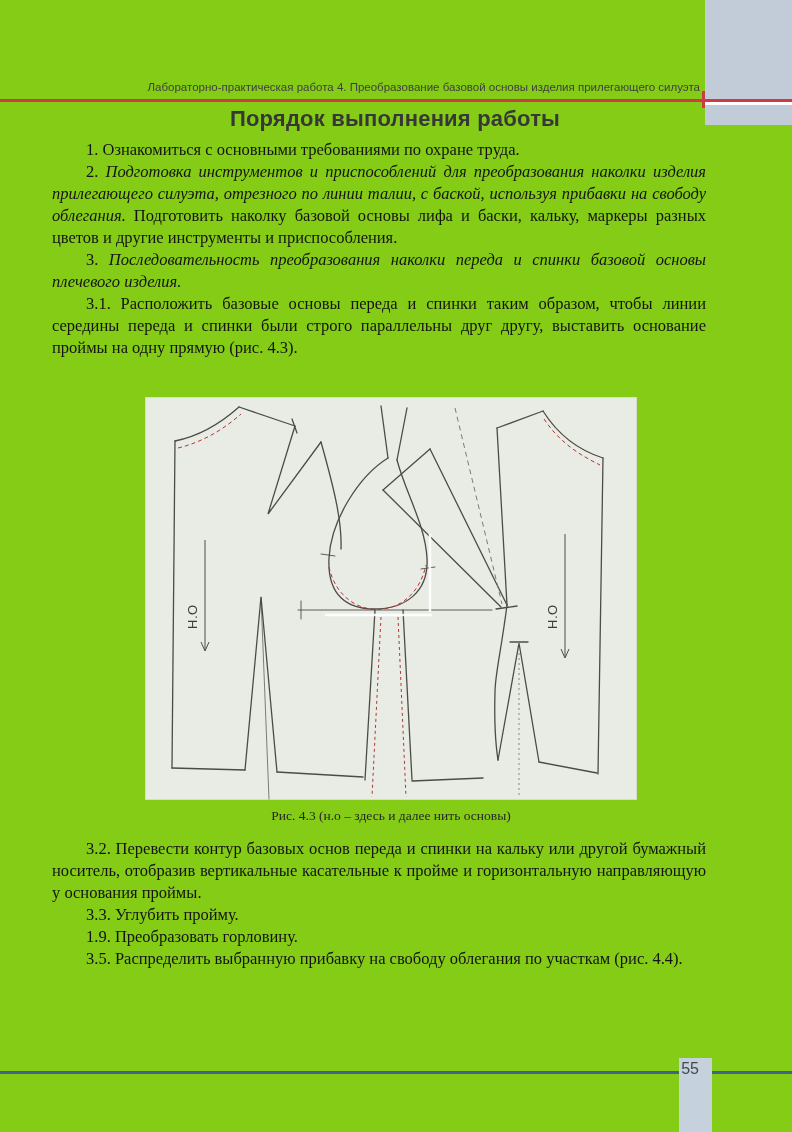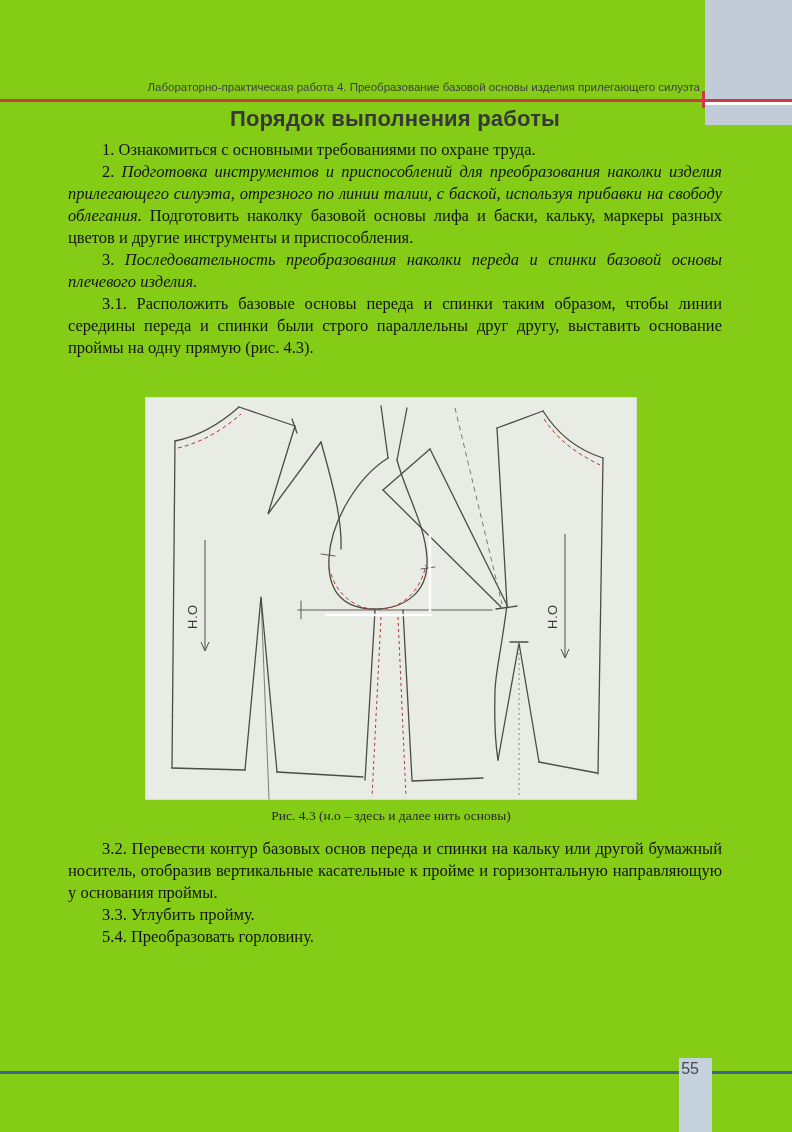--- a/index.html
+++ b/index.html
@@ -13,21 +13,21 @@
   .header-tick{position:absolute;left:702px;top:91px;width:2.5px;height:17px;background:#ce3b47;}
   .header-text{position:absolute;right:92px;top:80px;font-family:"Liberation Sans",sans-serif;
                font-size:11.5px;line-height:14px;color:#3f3f3f;white-space:nowrap;}
 
   
   .page-title{position:absolute;left:68px;top:106px;width:654px;text-align:center;
               font-family:"Liberation Sans",sans-serif;font-weight:bold;font-size:22px;
               letter-spacing:0.2px;color:#373737;}
 
   
-  .text-block{position:absolute;left:68px;width:654px;font-size:16.5px;line-height:22px;}
+  .text-block{position:absolute;left:52px;width:654px;font-size:16.5px;line-height:22px;}
   .tb-top{top:139px;}
   .tb-bottom{top:838px;}
   .par{margin:0;text-indent:34px;text-align:justify;}
   .it{font-style:italic;}
 
   
   .figure{position:absolute;left:145px;top:397px;width:492px;height:403px;background:#e9ece4;
           box-shadow:inset 0 0 0 1px rgba(90,95,80,0.12);}
   .figure svg{display:block;width:492px;height:403px;}
   .figure-caption{position:absolute;left:145px;top:808px;width:492px;text-align:center;
@@ -131,21 +131,22 @@
         <path d="M416,252 L420,261 L424,252" stroke="#4c4c46" stroke-width="1" fill="none"></path>
         <text transform="translate(412,232) rotate(-90)" font-family="Liberation Sans, sans-serif" font-size="13" fill="#3a3a38" letter-spacing="0.5">Н.О</text>
       </g>
     </svg>
   </div>
   <div class="figure-caption">Рис. 4.3 (н.о – здесь и далее нить основы)</div>
 
   <div class="text-block tb-bottom">
       <p class="par"><span>3.2. Перевести контур базовых основ переда и спинки на кальку или другой бумажный носитель, отобразив вертикальные касательные к пройме и горизонтальную направляющую у основания проймы.</span></p>
       <p class="par"><span>3.3. Углубить пройму.</span></p>
-      <p class="par"><span>5.4. Преобразовать горловину.</span></p>
+      <p class="par"><span>1.9. Преобразовать горловину.</span></p>
+      <p class="par"><span>3.5. Распределить выбранную прибавку на свободу облегания по участкам (рис. 4.4).</span></p>
     </div>
 
   <div class="footer-rule"></div>
   <div class="page-number-box">
     <div class="page-number">55</div>
   </div>
 
 </div>
 
 </body></html>

